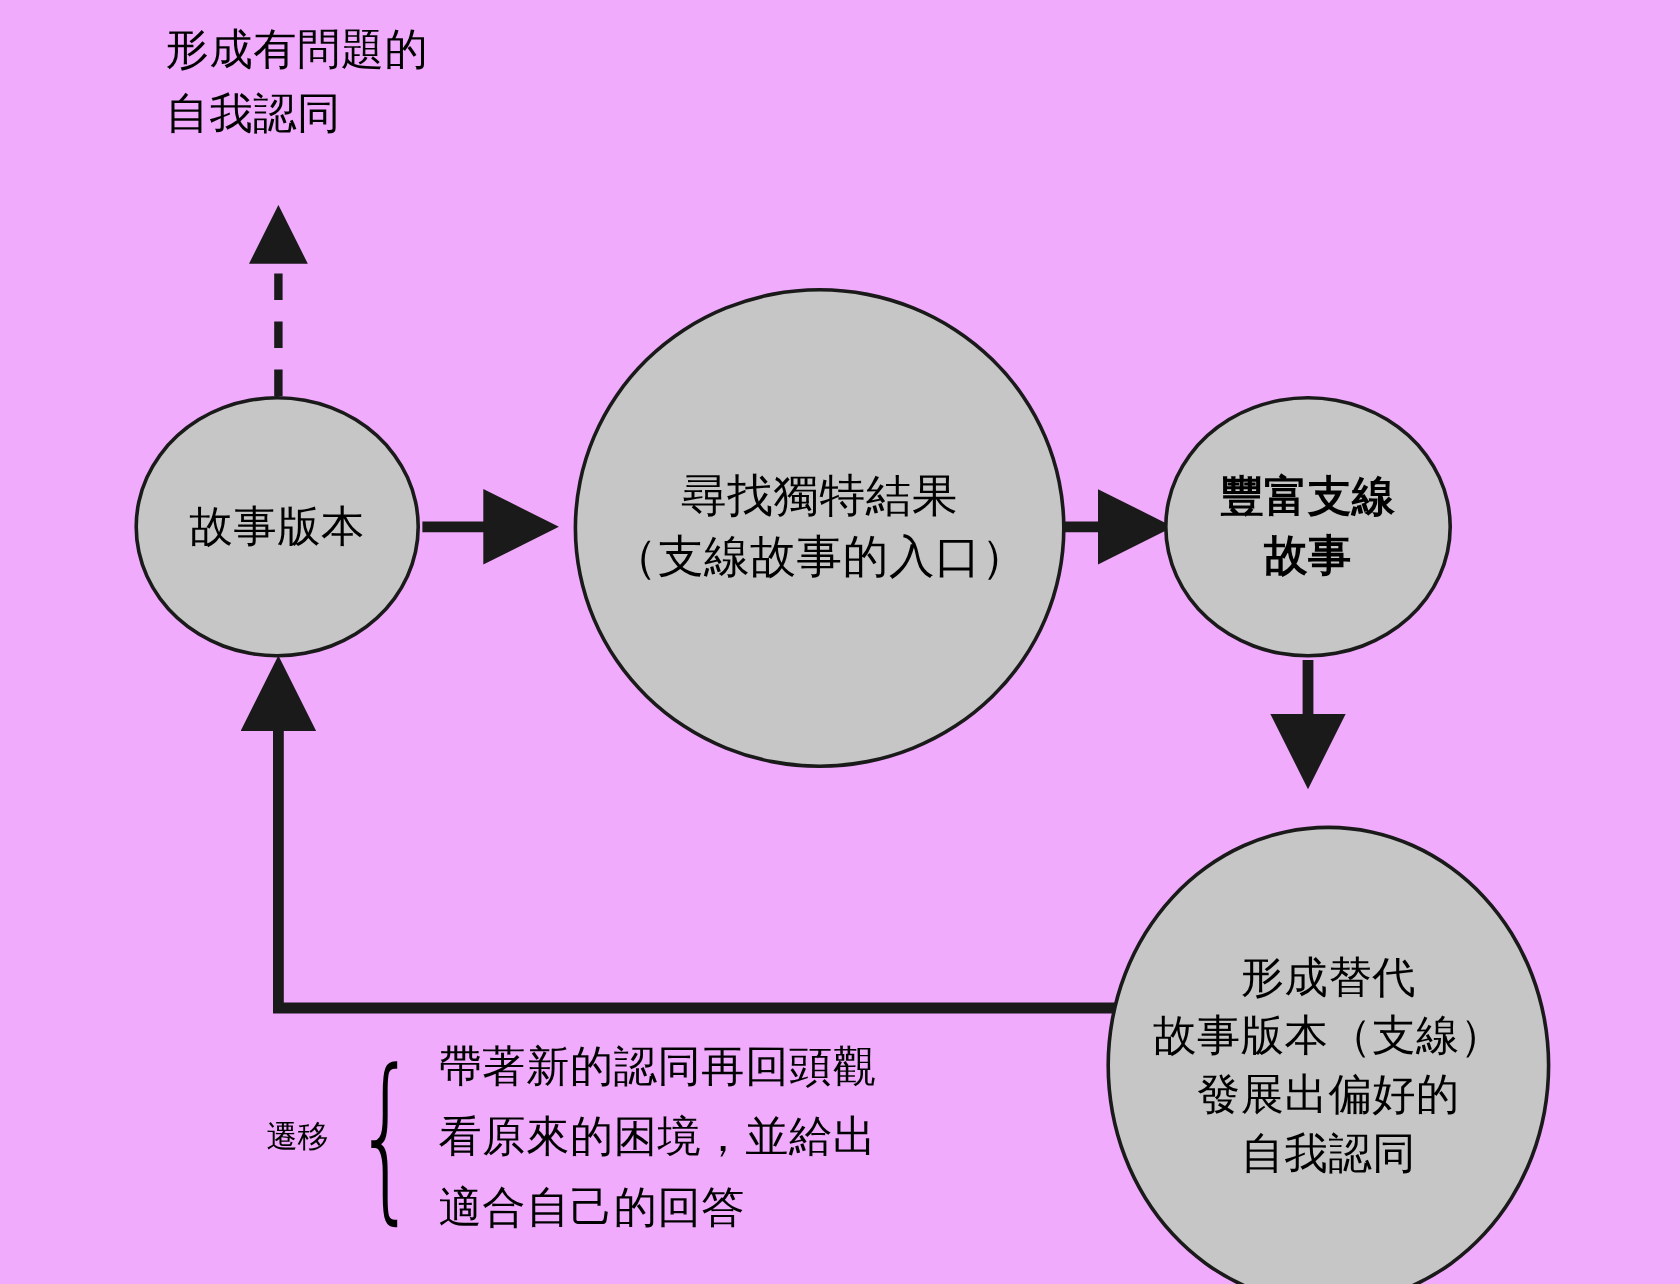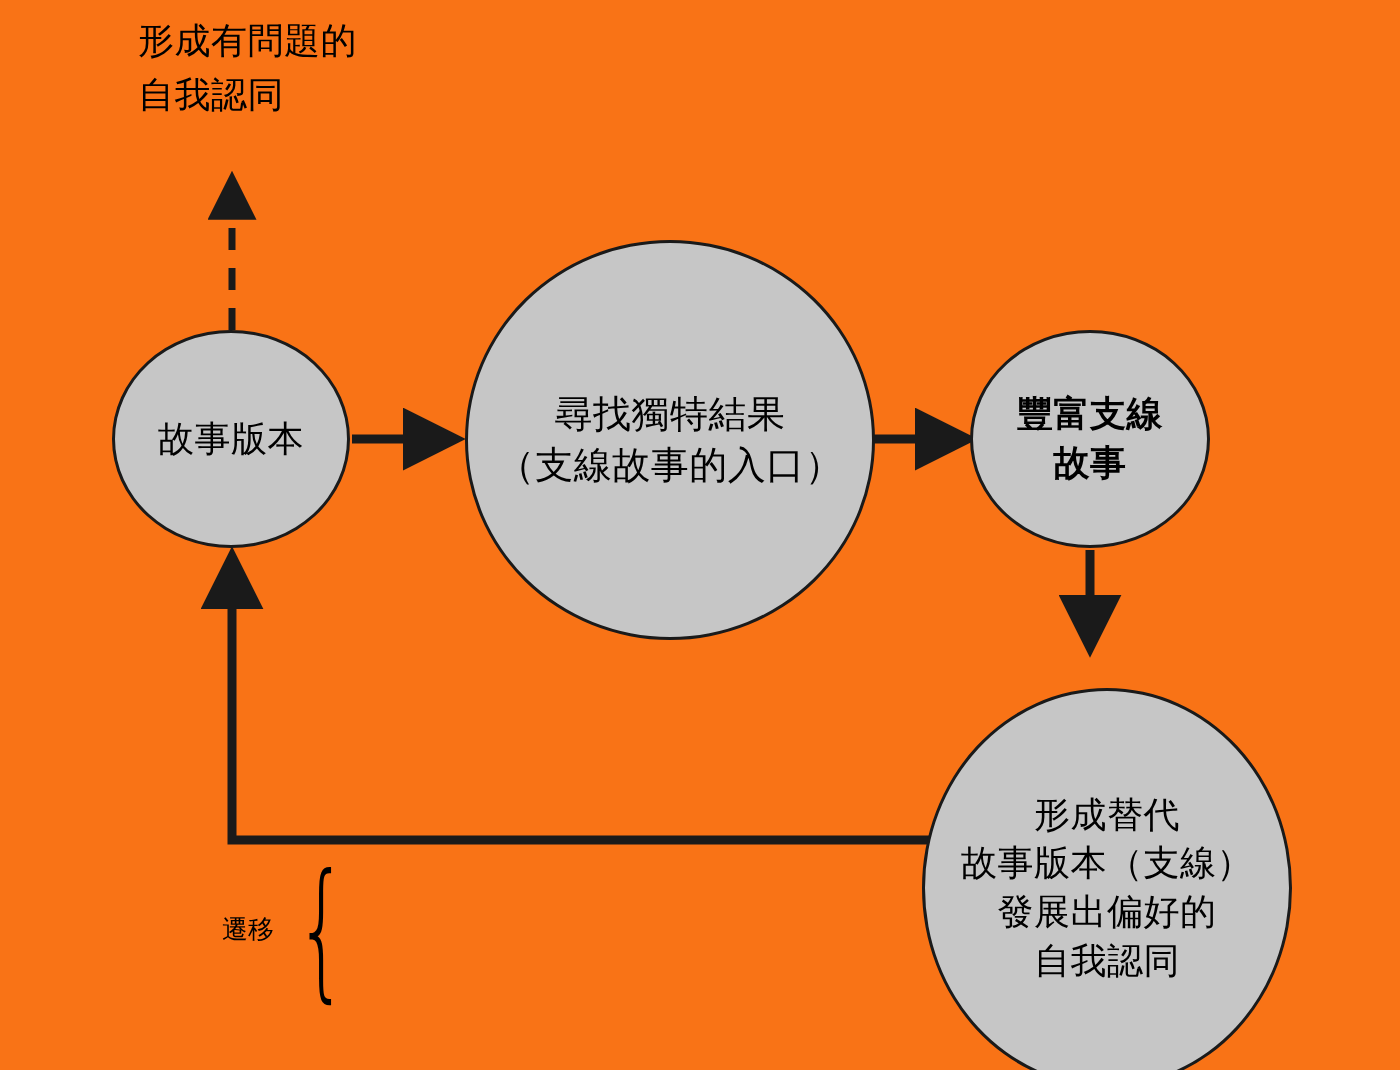--- a/index.html
+++ b/index.html
@@ -4,21 +4,21 @@
 <style>
   html, body {
     margin: 0;
     padding: 0;
     background: #ffffff;
   }
   #stage {
     position: relative;
     width: 1400px;
     height: 1070px;
-    background: #f97316;
+    background: #f0abfc;
     font-family: "Liberation Sans", "DejaVu Sans", sans-serif;
     color: #000000;
     overflow: hidden;
   }
   svg#wires {
     position: absolute;
     left: 0;
     top: 0;
     width: 1400px;
     height: 1070px;
@@ -39,21 +39,21 @@
     white-space: pre-line;
     letter-spacing: 0.5px;
   }
   
   #node-problem-story {
     left: 112px; top: 330px; width: 238px; height: 218px;
   }
   #node-problem-story .node-label { font-size: 36px; }
 
   #node-unique-outcome {
-    left: 465px; top: 240px; width: 410px; height: 400px;
+    left: 478px; top: 240px; width: 410px; height: 400px;
   }
   #node-unique-outcome .node-label { font-size: 38px; }
 
   #node-rich-substory {
     left: 970px; top: 330px; width: 240px; height: 218px;
   }
   #node-rich-substory .node-label { font-size: 36px; font-weight: bold; }
 
   #node-alternative-story {
     left: 922px; top: 688px; width: 370px; height: 400px;
@@ -140,15 +140,18 @@
   <div class="node" id="node-alternative-story">
     <span class="node-label">形成替代
 故事版本（支線）
 發展出偏好的
 自我認同</span>
   </div>
 
   <div id="migration-block">
     <span id="migration-label">遷移</span>
     <span id="migration-brace">{</span>
+    <span id="migration-lines">帶著新的認同再回頭觀
+看原來的困境，並給出
+適合自己的回答</span>
   </div>
 
 </div>
 
 </body></html>

